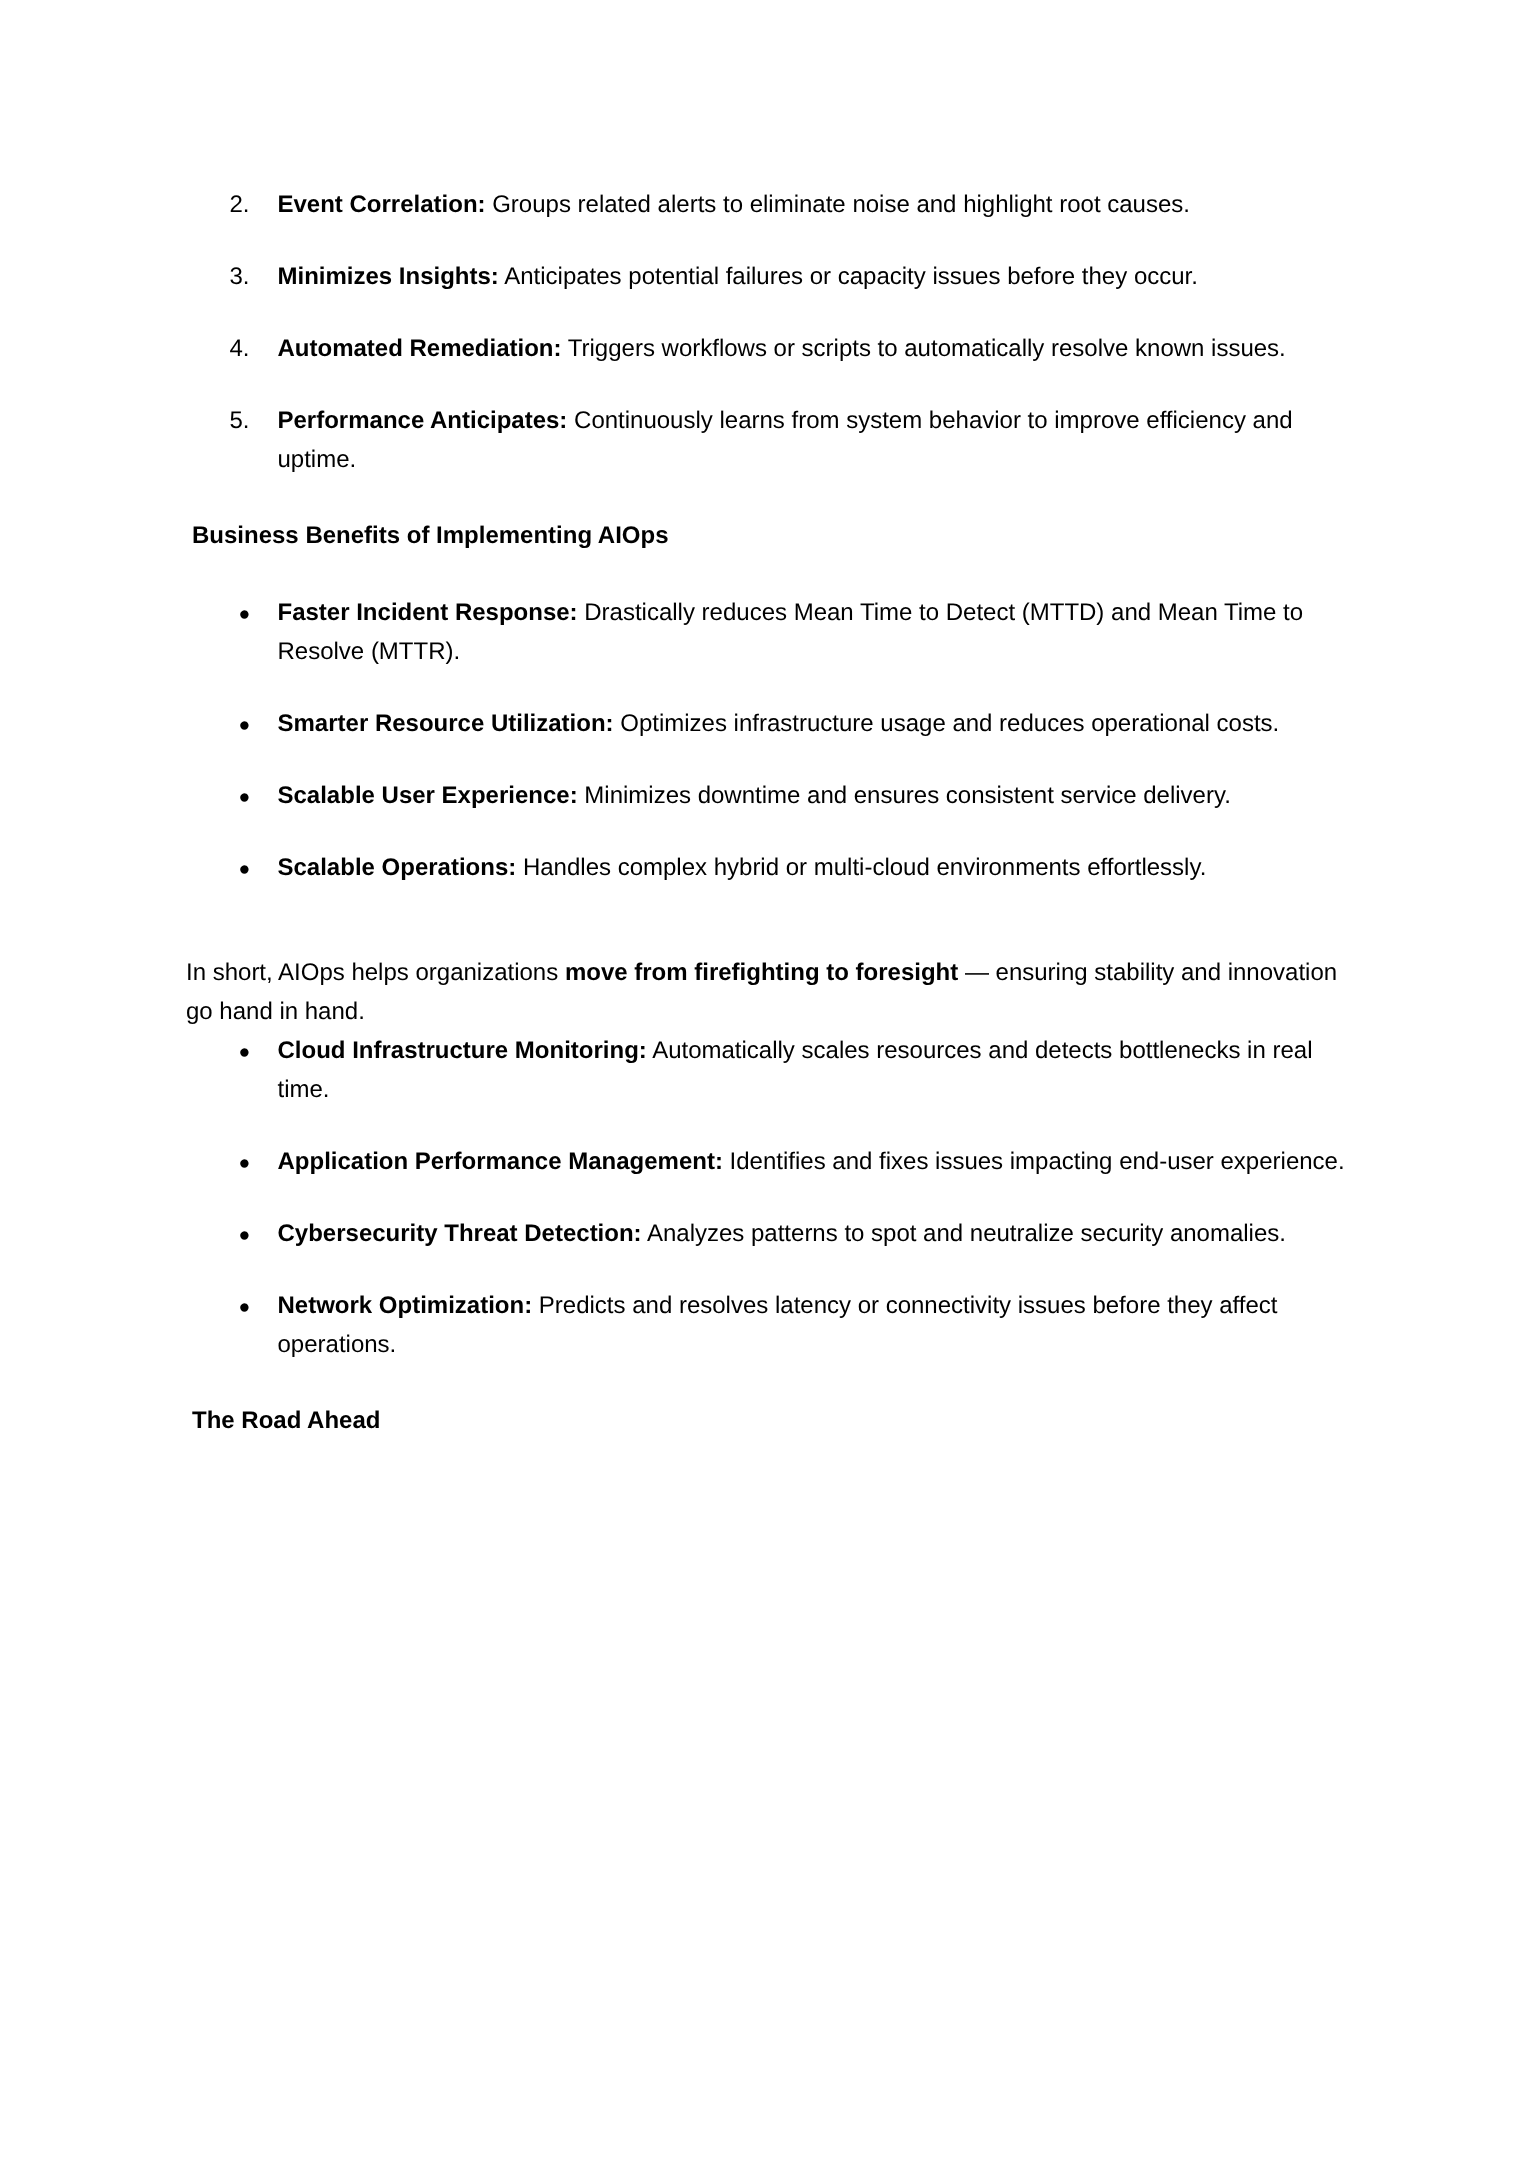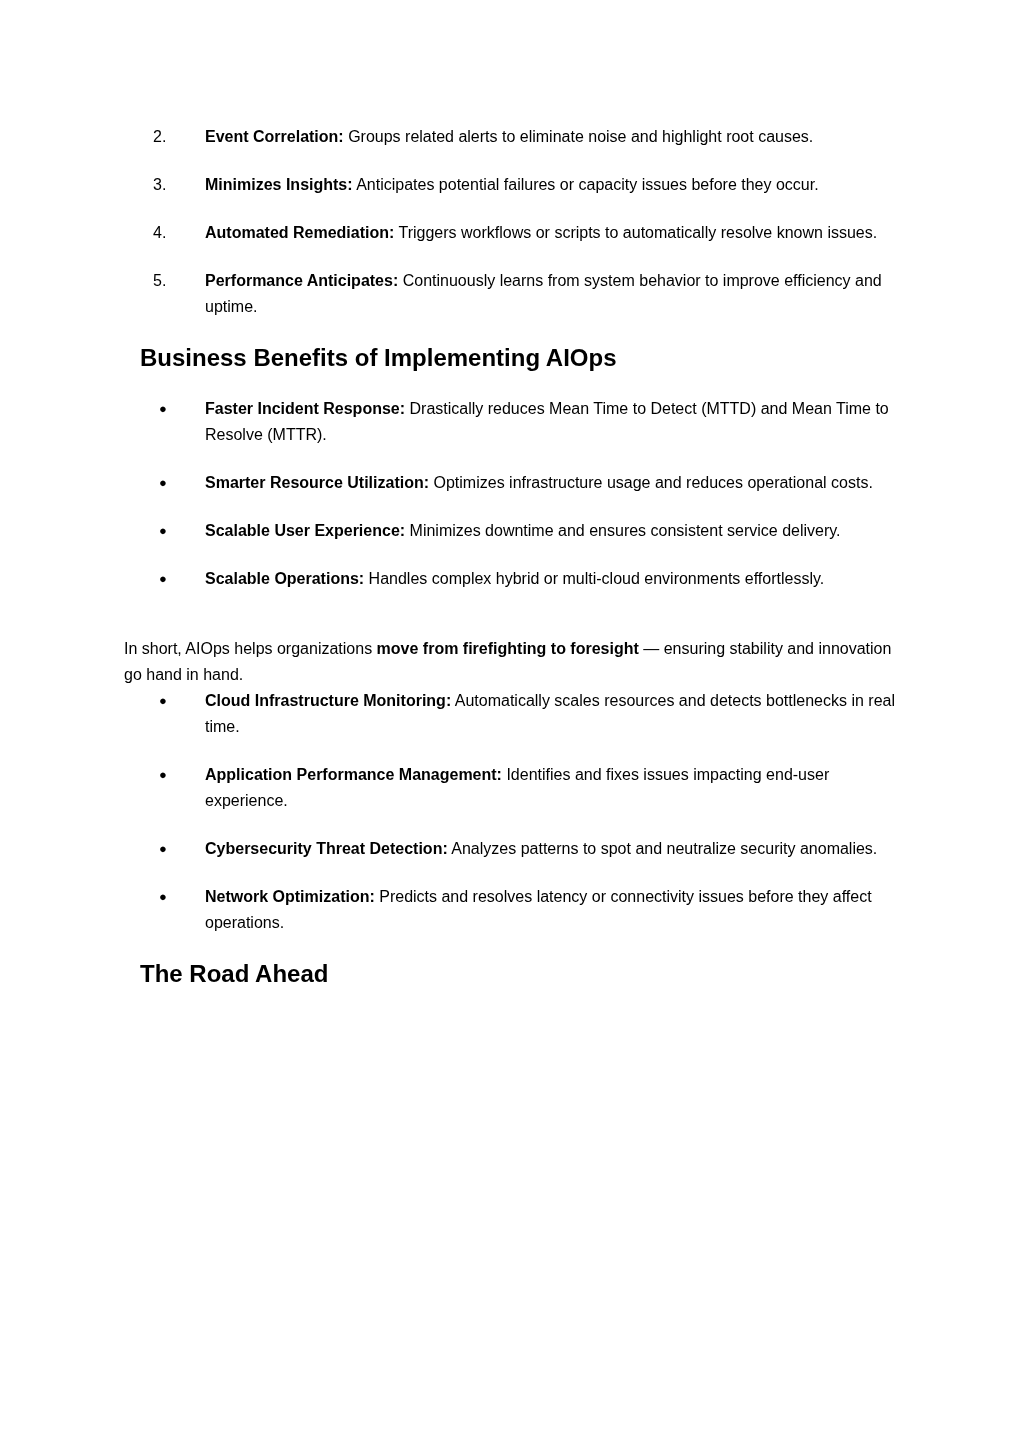--- a/index.html
+++ b/index.html
@@ -41,27 +41,26 @@
     flex: 0 0 26px;
     margin-left: 35px;
     font-size: 13px;
     line-height: 26px;
   }
   .lead {
     font-weight: 700;
   }
   .item-body {
     flex: 1 1 auto;
-    margin-left: 20px;
   }
   h2.doc-heading {
-    font-size: 24px;
+    font-size: 16px;
     line-height: 28px;
     font-weight: 700;
-    margin: 24px 0 24px 16px;
+    margin: 24px 0 24px 4px;
   }
   p.summary {
     margin: 44px 0 0 0;
   }
   p.summary .bold {
     font-weight: 700;
     text-align: center;
   }
 </style>
 </head>

